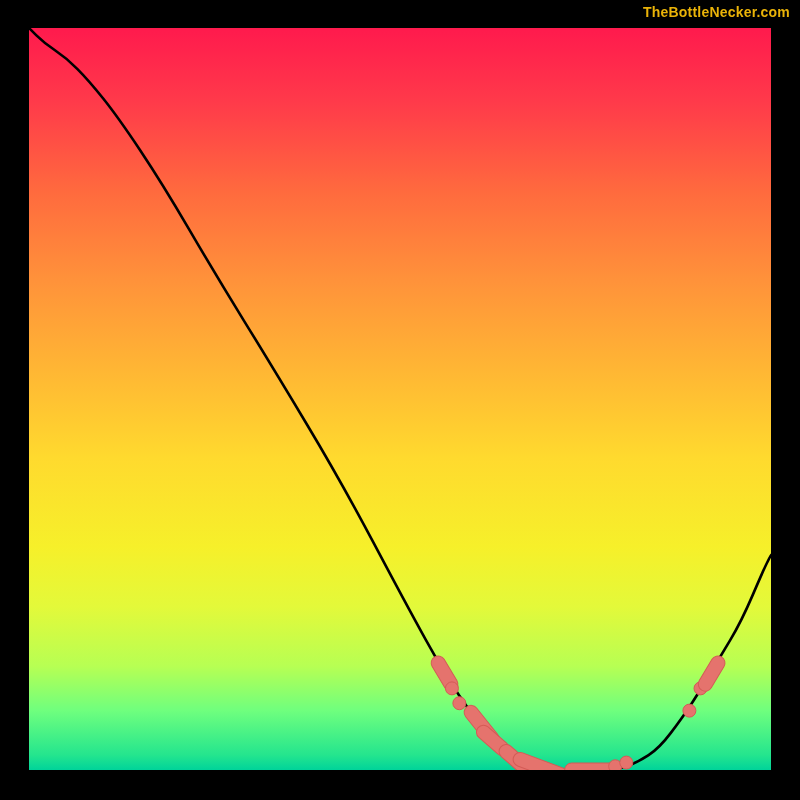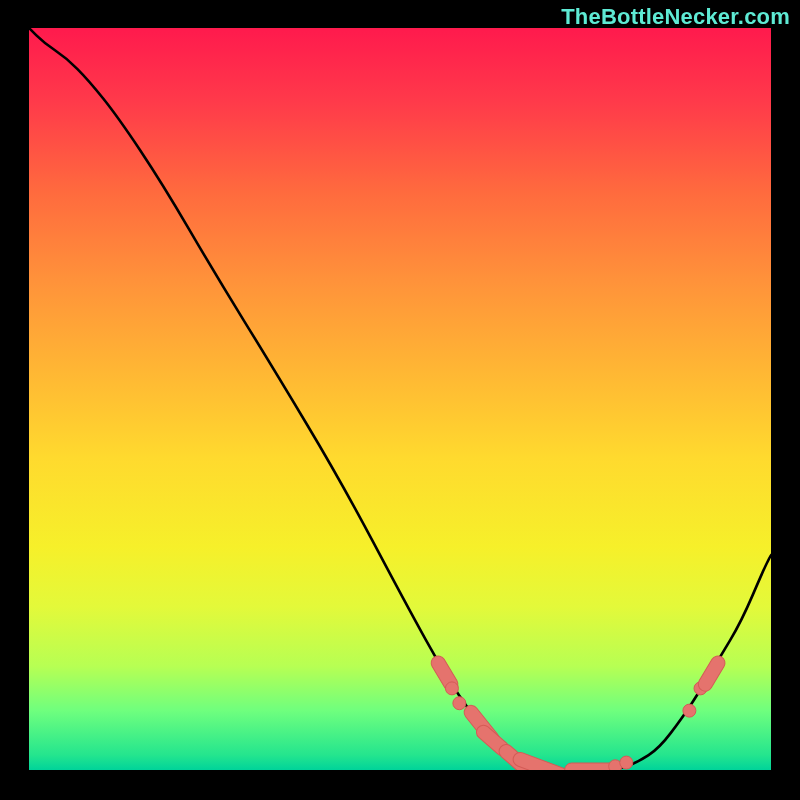--- a/index.html
+++ b/index.html
@@ -8,23 +8,23 @@
     position: relative;
     width: 800px;
     height: 800px;
     background: #000;
   }
   .watermark {
     position: absolute;
     top: 4px;
     right: 10px;
     font-family: Arial, Helvetica, sans-serif;
-    font-size: 22px;
+    font-size: 14px;
     font-weight: 600;
-    color: #5eead4;
+    color: #eab308;
     z-index: 5;
     letter-spacing: 0.2px;
   }
   .plot-frame {
     position: absolute;
     left: 29px;
     top: 28px;
     width: 742px;
     height: 742px;
     background: #000;

